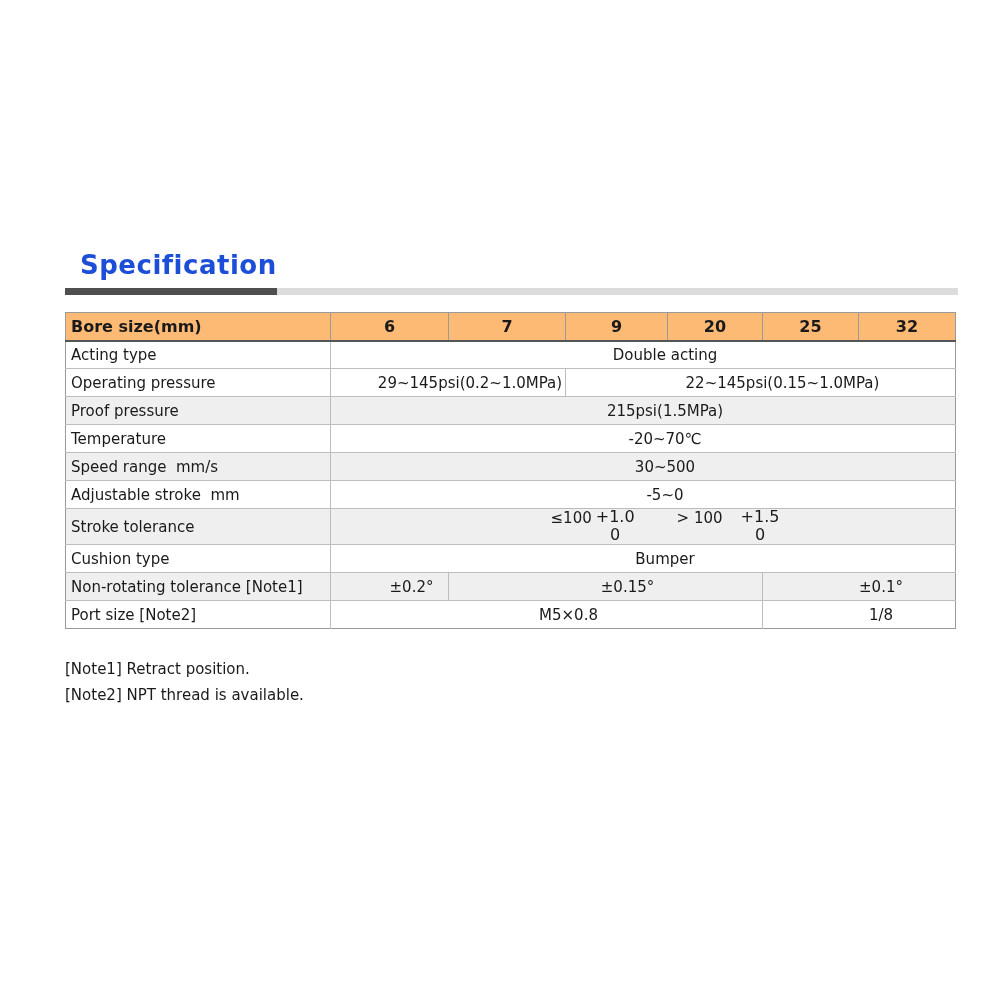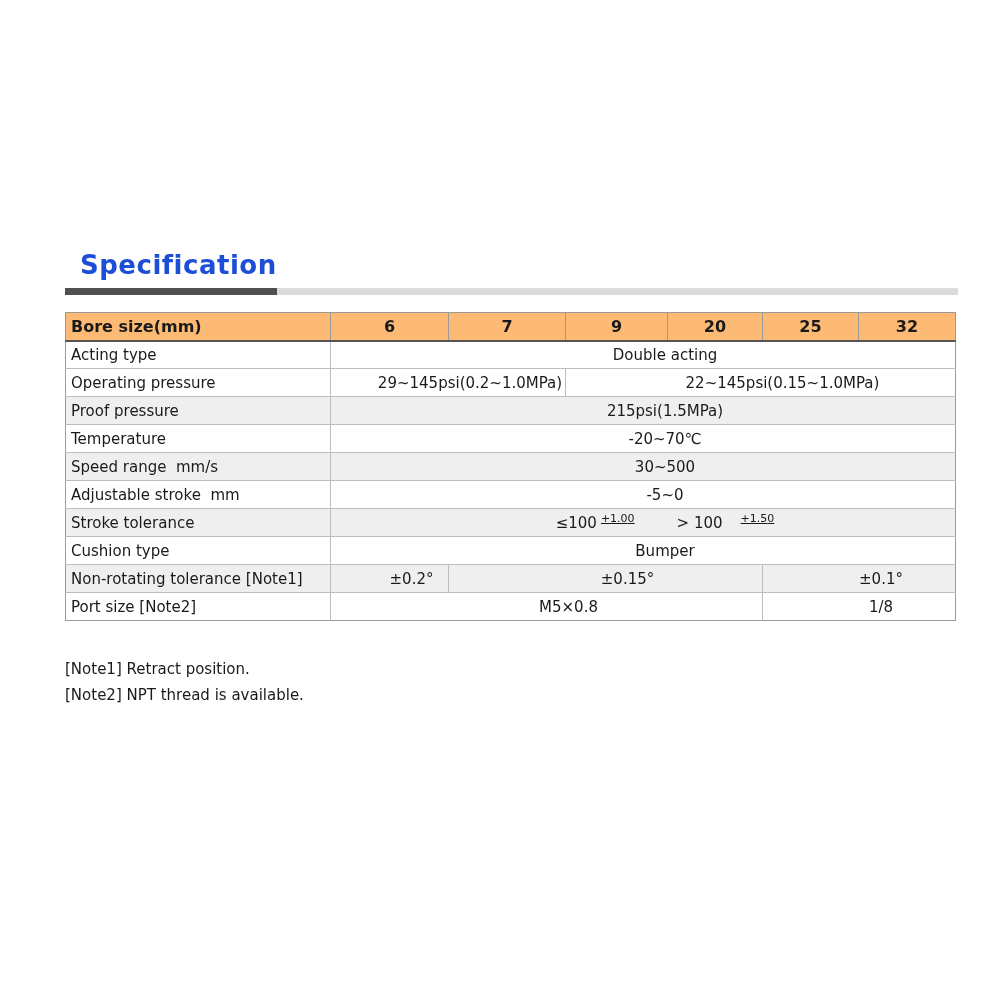--- a/index.html
+++ b/index.html
@@ -76,27 +76,26 @@
   table.spec tbody tr td { border-top: 1px solid #bdbdbd; padding-left: 44px; }
   table.spec tbody tr:first-child td { border-top: none; }
   table.spec td.vl { border-left: 1px solid #bdbdbd; }
   table.spec tr.shade td { background: #efefef; }
   .tol-group {
     display: inline-flex;
     align-items: flex-start;
   }
   .tol-stack {
     display: inline-flex;
-    flex-direction: row;
-    font-size: 11px;
+    flex-direction: column;
+    font-size: 16px;
     line-height: 1.1;
     margin-left: 4px;
     text-align: center;
     transform: translateY(-1px);
-    text-decoration: underline;
   }
   .tol-gap1 { display: inline-block; width: 42px; }
   .tol-gap2 { display: inline-block; width: 14px; }
   .notes {
     position: absolute;
     left: 65px;
     top: 656px;
     font-size: 15px;
     line-height: 26px;
     color: #1a1a1a;

